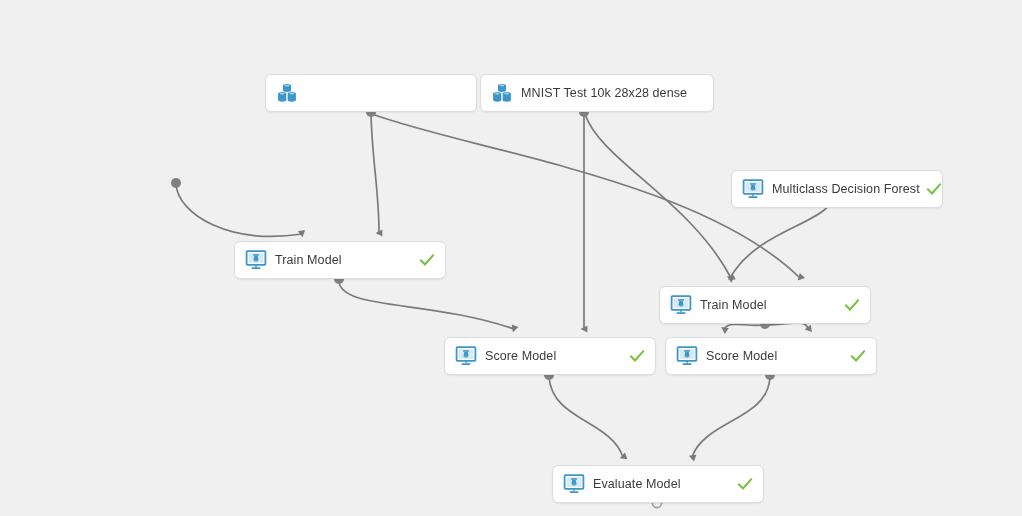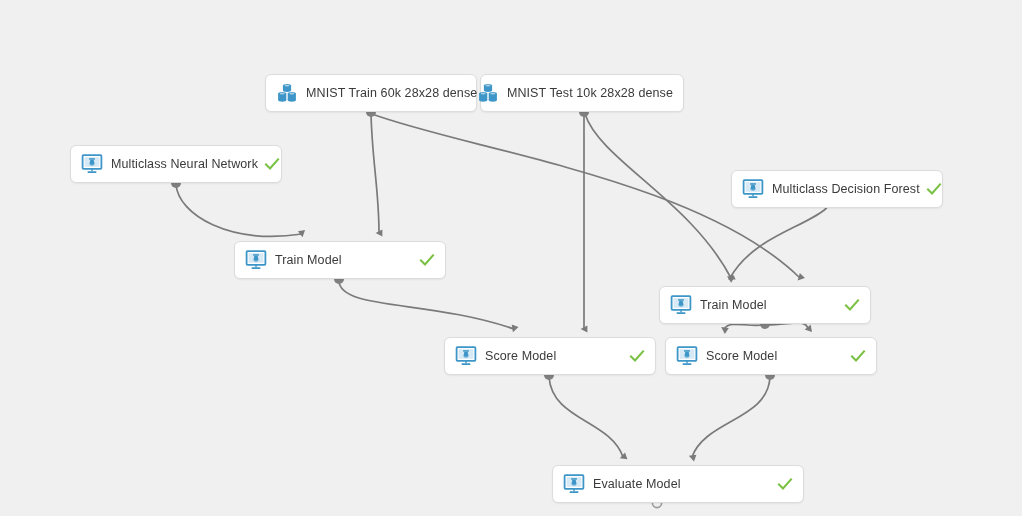--- a/index.html
+++ b/index.html
@@ -113,24 +113,23 @@
         <ellipse cx="15.8" cy="11.6" rx="4.1" ry="1.7"></ellipse>
         <rect x="11.7" y="11.6" width="8.2" height="6.4"></rect>
         <ellipse cx="15.8" cy="18" rx="4.1" ry="1.7"></ellipse>
       </g>
       <g fill="#ffffff" opacity="0.55">
         <ellipse cx="11" cy="3.6" rx="2.5" ry="0.9"></ellipse>
         <ellipse cx="6.2" cy="11.6" rx="2.5" ry="0.9"></ellipse>
         <ellipse cx="15.8" cy="11.6" rx="2.5" ry="0.9"></ellipse>
       </g>
     </svg>
-    <span class="lbl">MNIST Train 60k 28x28 dense</span>
-  </div>
-
-  <div class="node no-chk" style="left:480px;top:74px;width:204px;justify-content:flex-end;">
+  </div>
+
+  <div class="node no-chk" style="left:480px;top:74px;width:234px;">
     <svg class="ic" viewBox="0 0 22 22">
       <g fill="#3e96c8">
         <ellipse cx="11" cy="3.6" rx="4.1" ry="1.7"></ellipse>
         <rect x="6.9" y="3.6" width="8.2" height="4.6"></rect>
         <ellipse cx="11" cy="8.2" rx="4.1" ry="1.7"></ellipse>
         <ellipse cx="6.2" cy="11.6" rx="4.1" ry="1.7"></ellipse>
         <rect x="2.1" y="11.6" width="8.2" height="6.4"></rect>
         <ellipse cx="6.2" cy="18" rx="4.1" ry="1.7"></ellipse>
         <ellipse cx="15.8" cy="11.6" rx="4.1" ry="1.7"></ellipse>
         <rect x="11.7" y="11.6" width="8.2" height="6.4"></rect>
@@ -138,37 +137,20 @@
       </g>
       <g fill="#ffffff" opacity="0.55">
         <ellipse cx="11" cy="3.6" rx="2.5" ry="0.9"></ellipse>
         <ellipse cx="6.2" cy="11.6" rx="2.5" ry="0.9"></ellipse>
         <ellipse cx="15.8" cy="11.6" rx="2.5" ry="0.9"></ellipse>
       </g>
     </svg>
     <span class="lbl">MNIST Test 10k 28x28 dense</span>
   </div>
 
-  <div class="node" style="left:70px;top:145px;width:212px;">
-    <svg class="ic" viewBox="0 0 22 22">
-      <rect x="1.6" y="2.2" width="18.8" height="13.6" rx="0.8" fill="none" stroke="#3e96c8" stroke-width="1.8"></rect>
-      <rect x="3.6" y="4.2" width="14.8" height="9.6" fill="#d7e9f5"></rect>
-      <g fill="#3e96c8">
-        <rect x="8.1" y="5.2" width="5.8" height="1.5"></rect>
-        <path d="M9.3,6.7 L12.7,6.7 L13.6,11.4 L8.4,11.4 Z"></path>
-        <rect x="9.4" y="11.4" width="3.2" height="1.1"></rect>
-        <rect x="10.3" y="16" width="1.4" height="2.4"></rect>
-        <rect x="6.6" y="18.2" width="8.8" height="1.7" rx="0.4"></rect>
-      </g>
-    </svg>
-    <span class="lbl">Multiclass Neural Network</span>
-    <svg class="chk" viewBox="0 0 16 16">
-      <path d="M2,8.4 L6,12.4 L14,3.4" fill="none" stroke="#7ac143" stroke-width="2.1" stroke-linecap="square" stroke-linejoin="miter"></path>
-    </svg>
-  </div>
 
   <div class="node" style="left:731px;top:149px;width:212px;margin-top:21px;">
     <svg class="ic" viewBox="0 0 22 22">
       <rect x="1.6" y="2.2" width="18.8" height="13.6" rx="0.8" fill="none" stroke="#3e96c8" stroke-width="1.8"></rect>
       <rect x="3.6" y="4.2" width="14.8" height="9.6" fill="#d7e9f5"></rect>
       <g fill="#3e96c8">
         <rect x="8.1" y="5.2" width="5.8" height="1.5"></rect>
         <path d="M9.3,6.7 L12.7,6.7 L13.6,11.4 L8.4,11.4 Z"></path>
         <rect x="9.4" y="11.4" width="3.2" height="1.1"></rect>
         <rect x="10.3" y="16" width="1.4" height="2.4"></rect>
@@ -246,21 +228,21 @@
         <rect x="10.3" y="16" width="1.4" height="2.4"></rect>
         <rect x="6.6" y="18.2" width="8.8" height="1.7" rx="0.4"></rect>
       </g>
     </svg>
     <span class="lbl">Score Model</span>
     <svg class="chk" viewBox="0 0 16 16">
       <path d="M2,8.4 L6,12.4 L14,3.4" fill="none" stroke="#7ac143" stroke-width="2.1" stroke-linecap="square" stroke-linejoin="miter"></path>
     </svg>
   </div>
 
-  <div class="node" style="left:552px;top:465px;width:252px;">
+  <div class="node" style="left:552px;top:465px;width:212px;">
     <svg class="ic" viewBox="0 0 22 22">
       <rect x="1.6" y="2.2" width="18.8" height="13.6" rx="0.8" fill="none" stroke="#3e96c8" stroke-width="1.8"></rect>
       <rect x="3.6" y="4.2" width="14.8" height="9.6" fill="#d7e9f5"></rect>
       <g fill="#3e96c8">
         <rect x="8.1" y="5.2" width="5.8" height="1.5"></rect>
         <path d="M9.3,6.7 L12.7,6.7 L13.6,11.4 L8.4,11.4 Z"></path>
         <rect x="9.4" y="11.4" width="3.2" height="1.1"></rect>
         <rect x="10.3" y="16" width="1.4" height="2.4"></rect>
         <rect x="6.6" y="18.2" width="8.8" height="1.7" rx="0.4"></rect>
       </g>

